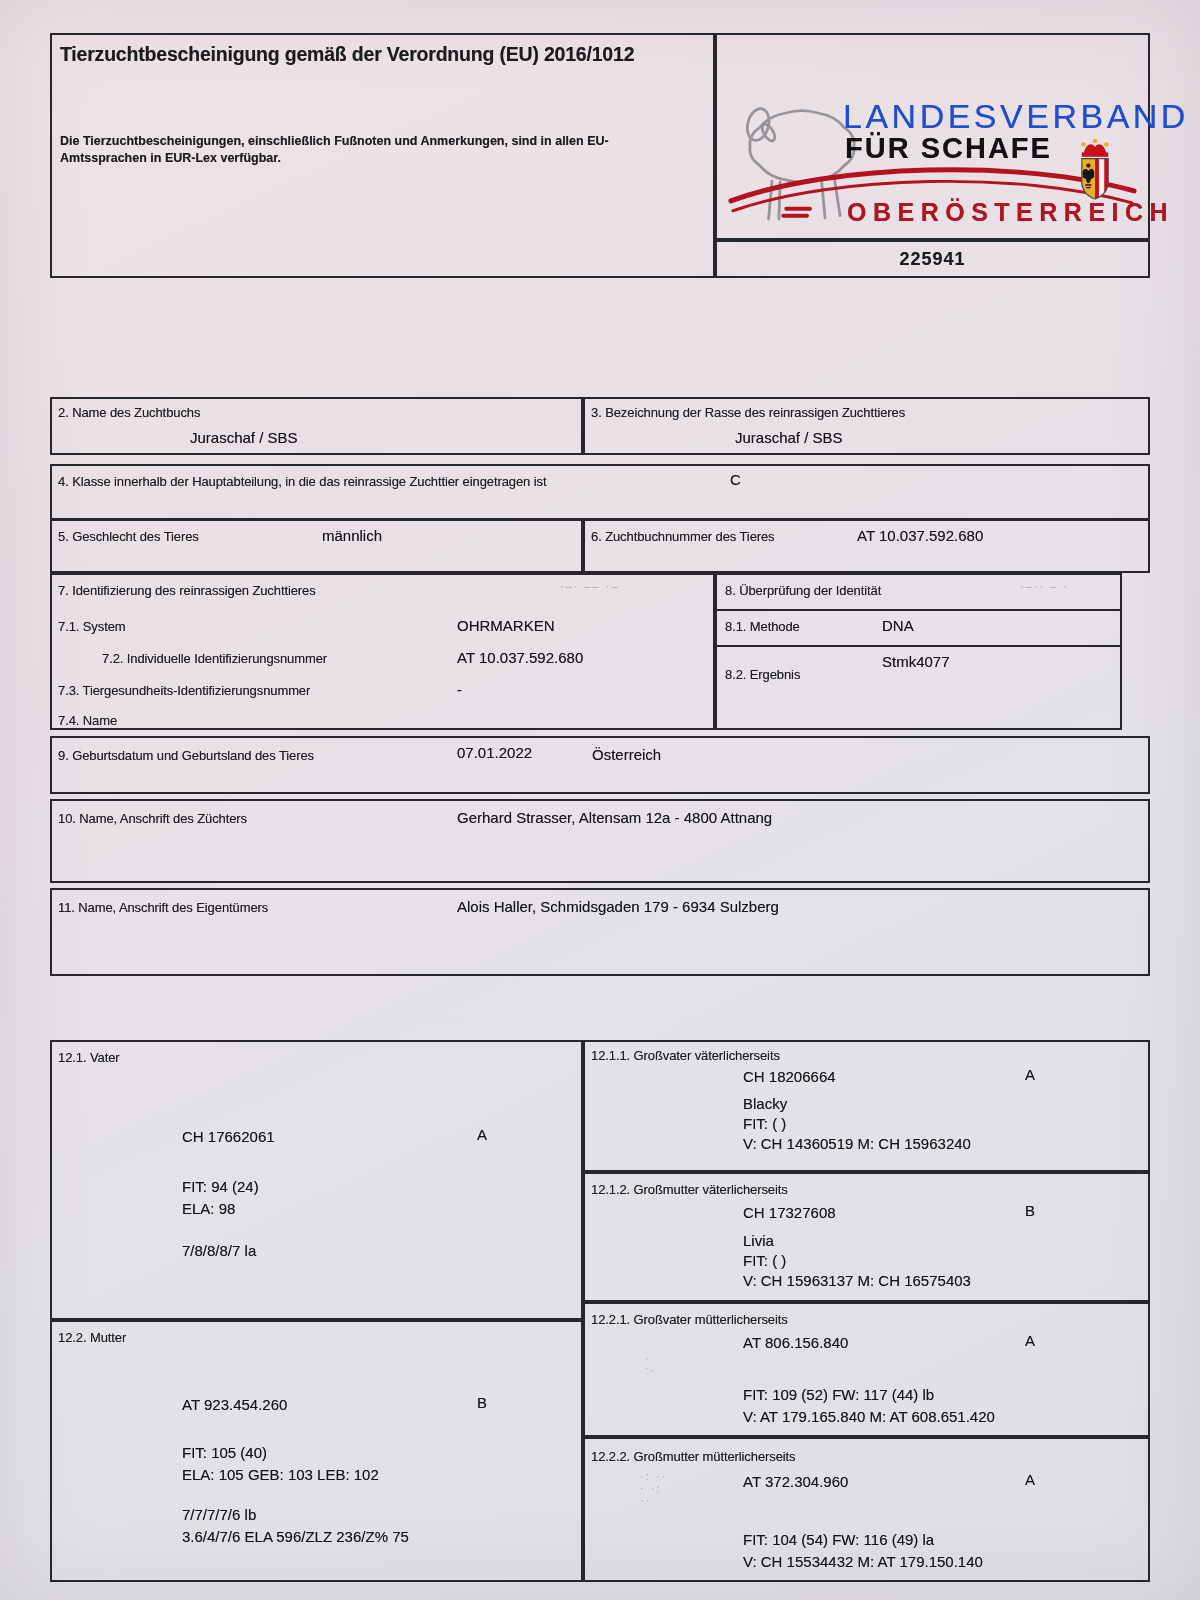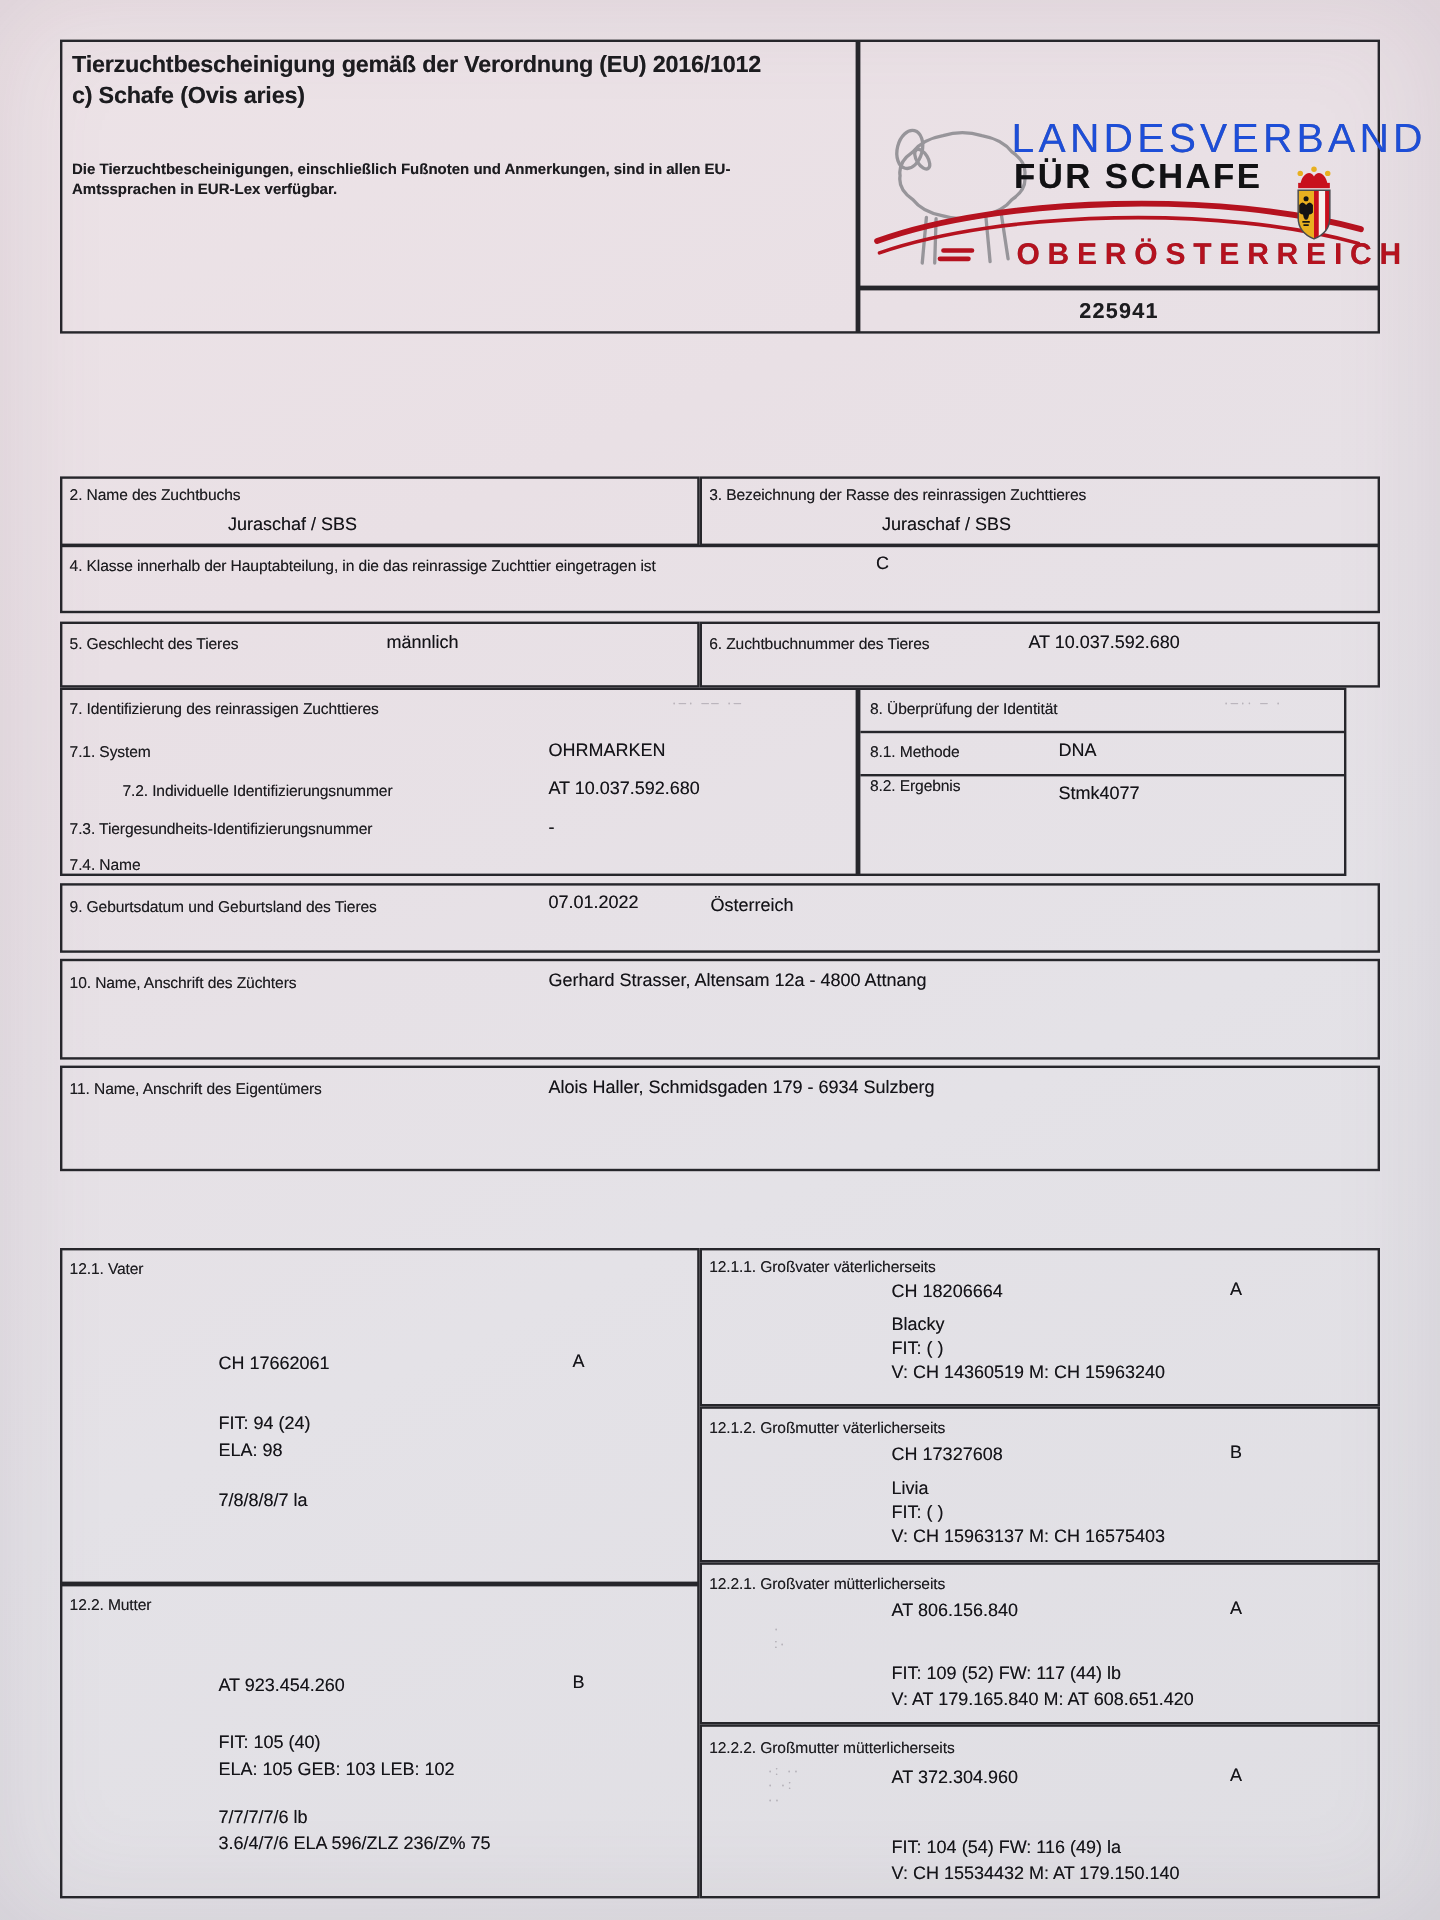--- a/index.html
+++ b/index.html
@@ -23,21 +23,20 @@
   svg{position:absolute}
 </style>
 </head>
 <body>
 
 <div id="doc">
 
   <div class="box" style="left:50px;top:33px;width:665px;height:245px;">
     <div style="position:absolute;left:8px;top:6px;">
       <div class="title">Tierzuchtbescheinigung gemäß der Verordnung (EU) 2016/1012</div>
-      <div class="title">c) Schafe (Ovis aries)</div>
     </div>
     <div style="position:absolute;left:8px;top:98px;">
       <div class="note">Die Tierzuchtbescheinigungen, einschließlich Fußnoten und Anmerkungen, sind in allen EU-</div>
       <div class="note">Amtssprachen in EUR-Lex verfügbar.</div>
     </div>
   </div>
 
   <div class="box" style="left:715px;top:33px;width:435px;height:207px;">
     <svg viewBox="0 0 120 130" style="left:10px;top:48px;width:150px;height:150px;" fill="none" stroke="#97959a" stroke-width="2.4" stroke-linecap="round" stroke-linejoin="round">
       <path d="M105,55 Q106.6,64.8 96,72 Q88.8,81.4 74,84 Q60,88.4 46,84 Q31.2,81.4 24,72 Q13.4,64.8 15,55 Q13.4,45.2 24,38 Q31.2,28.6 46,26 Q60,21.7 74,26 Q88.8,28.6 96,38 Q106.6,45.2 105,55 Z"></path>
@@ -85,21 +84,21 @@
 
   <div class="box" style="left:50px;top:397px;width:533px;height:58px;">
     <div class="lab" style="left:6px;top:6px;">2. Name des Zuchtbuchs</div>
     <div class="val" style="left:138px;top:30px;">Juraschaf / SBS</div>
   </div>
   <div class="box" style="left:583px;top:397px;width:567px;height:58px;">
     <div class="lab" style="left:6px;top:6px;">3. Bezeichnung der Rasse des reinrassigen Zuchttieres</div>
     <div class="val" style="left:150px;top:30px;">Juraschaf / SBS</div>
   </div>
 
-  <div class="box" style="left:50px;top:454px;width:1100px;height:57px;">
+  <div class="box" style="left:50px;top:464px;width:1100px;height:57px;">
     <div class="lab" style="left:6px;top:8px;">4. Klasse innerhalb der Hauptabteilung, in die das reinrassige Zuchttier eingetragen ist</div>
     <div class="val" style="left:678px;top:5px;">C</div>
   </div>
 
   <div class="box" style="left:50px;top:518px;width:533px;height:55px;">
     <div class="lab" style="left:6px;top:9px;">5. Geschlecht des Tieres</div>
     <div class="val" style="left:270px;top:7px;">männlich</div>
   </div>
   <div class="box" style="left:583px;top:518px;width:567px;height:55px;">
     <div class="lab" style="left:6px;top:9px;">6. Zuchtbuchnummer des Tieres</div>
@@ -117,21 +116,21 @@
     <div class="lab" style="left:6px;top:138px;">7.4. Name</div>
     <div class="val" style="left:405px;top:136px;"></div>
   </div>
 
   <div class="box" style="left:715px;top:573px;width:407px;height:157px;">
     <div class="lab" style="left:8px;top:8px;">8. Überprüfung der Identität</div>
     <div style="position:absolute;left:0;top:34px;width:100%;border-top:2px solid #26262b;"></div>
     <div class="lab" style="left:8px;top:44px;">8.1. Methode</div>
     <div class="val" style="left:165px;top:42px;">DNA</div>
     <div style="position:absolute;left:0;top:70px;width:100%;border-top:2px solid #26262b;"></div>
-    <div class="lab" style="left:8px;top:72px;">8.2. Ergebnis</div>
+    <div class="lab" style="left:8px;top:92px;">8.2. Ergebnis</div>
     <div class="val" style="left:165px;top:78px;">Stmk4077</div>
   </div>
 
   <div class="box" style="left:50px;top:736px;width:1100px;height:58px;">
     <div class="lab" style="left:6px;top:10px;">9. Geburtsdatum und Geburtsland des Tieres</div>
     <div class="val" style="left:405px;top:6px;">07.01.2022</div>
     <div class="val" style="left:540px;top:8px;">Österreich</div>
   </div>
 
   <div class="box" style="left:50px;top:799px;width:1100px;height:84px;">

